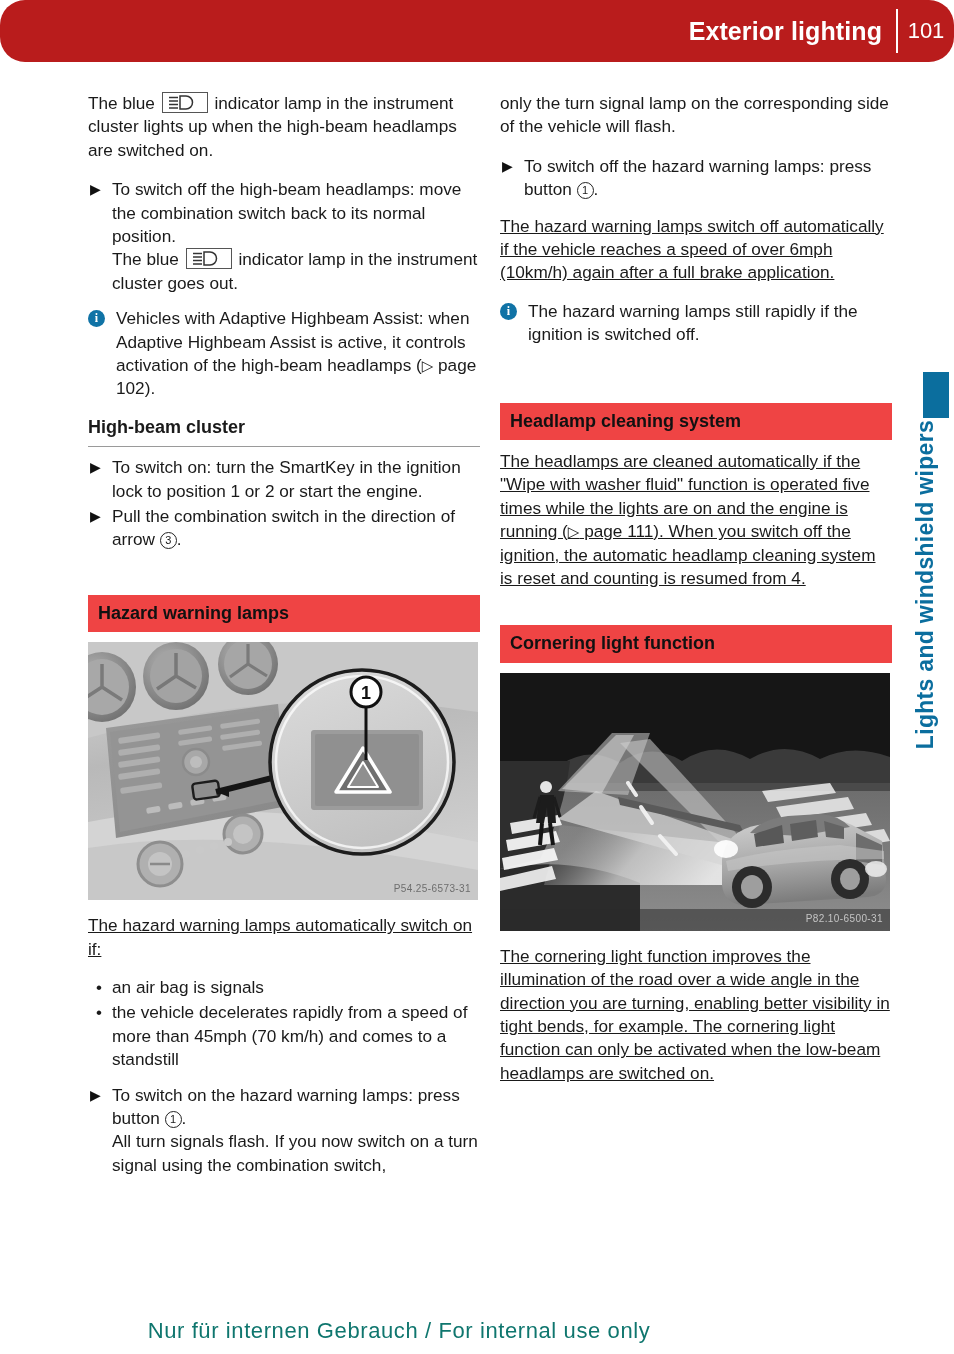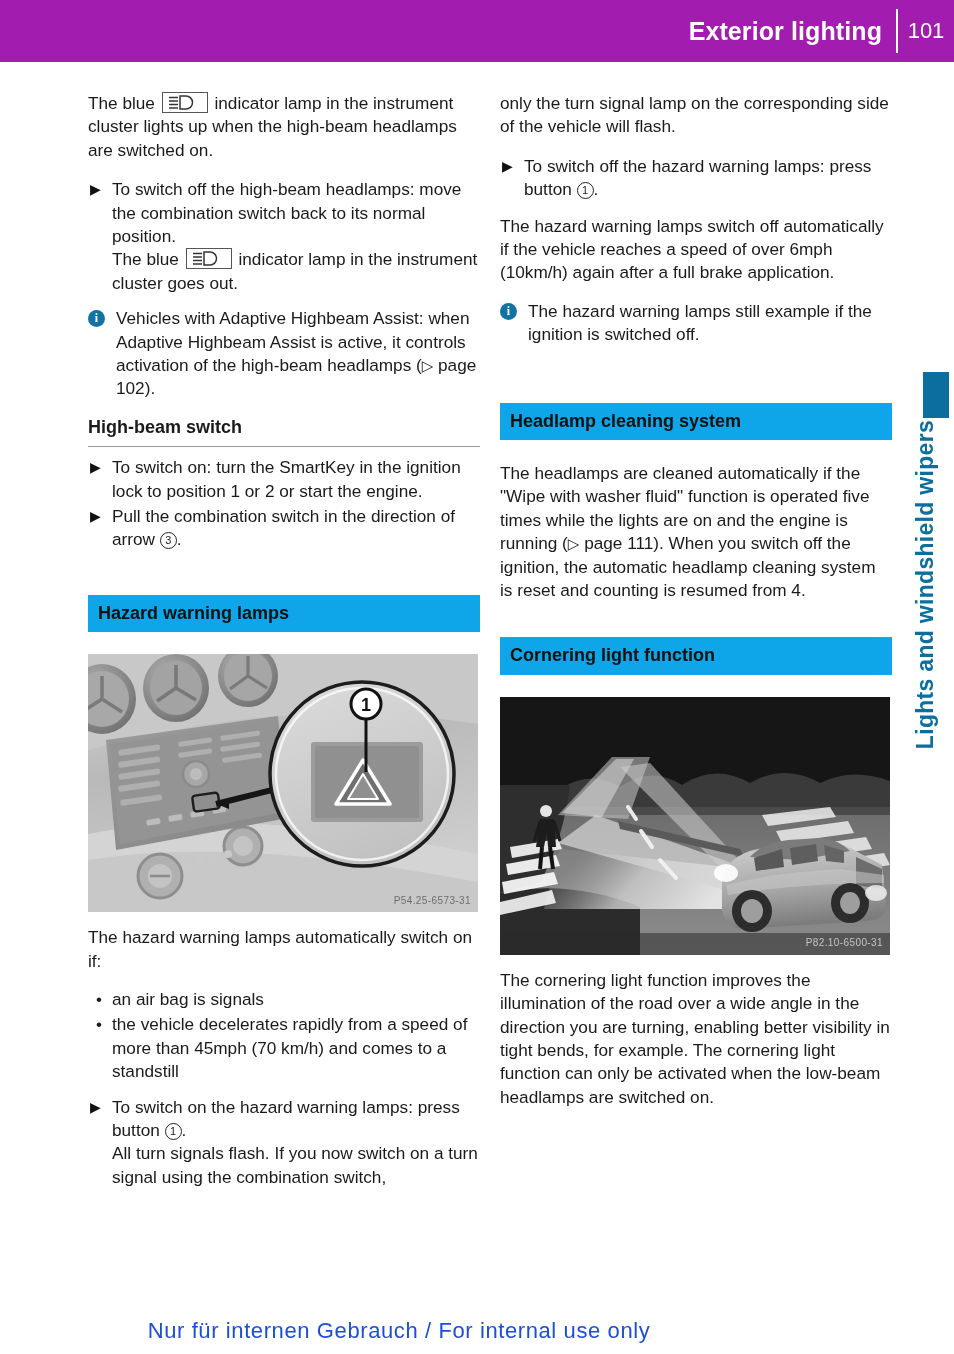--- a/index.html
+++ b/index.html
@@ -14,25 +14,26 @@
     font-family: "Liberation Sans", "DejaVu Sans", sans-serif;
     color: #1a1a1a;
     overflow: hidden;
   }
 
   
   .header {
     position: absolute;
     left: 0; top: 0;
     width: 954px; height: 62px;
-    background: #a21caf;
+    background: #b91c1c;
     display: flex;
     align-items: center;
     justify-content: flex-end;
     box-sizing: border-box;
+    border-radius: 25px;
   }
   .header-title {
     color: #ffffff;
     font-size: 25px;
     font-weight: bold;
     letter-spacing: 0.1px;
     padding-right: 14px;
     line-height: 1;
   }
   .header-sep {
@@ -80,21 +81,21 @@
     position: absolute;
     top: 92px;
     width: 392px;
     font-size: 17.2px;
     line-height: 1.36;
   }
   .col-left  { left: 88px; }
   .col-right { left: 500px; }
 
   p { margin: 0 0 0 0; }
-  .para { margin-bottom: 15px; }
+  .para { margin-bottom: 15px; text-decoration: underline; }
   .para-tight { margin-bottom: 16px; }
 
   
   .step {
     position: relative;
     padding-left: 24px;
     margin-bottom: 2px;
   }
   .step-arrow {
     position: absolute;
@@ -135,26 +136,26 @@
     color: #fff;
     font-size: 12px;
     font-weight: bold;
     font-family: "Liberation Serif", serif;
     text-align: center;
     line-height: 17px;
   }
 
   
   .sec-head {
-    background: #0ea5e9;
+    background: #ef4444;
     color: #111;
     font-size: 18px;
     font-weight: bold;
     padding: 6px 10px 7px 10px;
-    margin-bottom: 22px;
+    margin-bottom: 10px;
     box-sizing: border-box;
   }
 
   
   .sub-head {
     font-size: 18px;
     font-weight: bold;
     margin: 14px 0 0 0;
     padding-bottom: 7px;
     border-bottom: 1.5px solid #9a9a9a;
@@ -208,21 +209,21 @@
   }
   .fig-code.dark { color: #d8d8d8; }
 
   
   .footer {
     position: absolute;
     left: 0;
     top: 1318px;
     width: 798px;
     text-align: center;
-    color: #1d4ed8;
+    color: #0f766e;
     font-size: 22px;
     letter-spacing: 0.6px;
     font-family: "Liberation Sans", sans-serif;
   }
 </style>
 </head>
 <body>
 
 <div class="header">
   <div class="header-title">Exterior lighting</div>
@@ -267,21 +268,21 @@
       </span>
       <span>indicator lamp in the instrument cluster goes out.</span>
     </div>
   </div>
 
   <div class="note" style="margin-top:12px">
     <span class="info-icon">i</span>
     <span>Vehicles with Adaptive Highbeam Assist: when Adaptive Highbeam Assist is active, it controls activation of the high-beam headlamps (</span><span class="tri-ref">▷</span><span> page 102</span><span>).</span>
   </div>
 
-  <div class="sub-head">High-beam switch</div>
+  <div class="sub-head">High-beam cluster</div>
 
   <div class="step">
     <span class="step-arrow">▶</span>
     <b>To switch on:</b><span> turn the SmartKey in the ignition lock to position </span><b>1</b><span> or </span><b>2</b><span> or start the engine.</span>
   </div>
 
   <div class="step">
     <span class="step-arrow">▶</span>
     <span>Pull the combination switch in the direction of arrow </span><span class="circnum">3</span><span>.</span>
   </div>
@@ -409,21 +410,21 @@
 
   <div class="step" style="margin-top:2px">
     <span class="step-arrow">▶</span>
     <b>To switch off the hazard warning lamps:</b><span> press button </span><span class="circnum">1</span><span>.</span>
   </div>
 
   <p class="para" style="margin-top:13px">The hazard warning lamps switch off automatically if the vehicle reaches a speed of over 6mph (10km/h) again after a full brake application.</p>
 
   <div class="note" style="margin-top:14px">
     <span class="info-icon">i</span>
-    <span>The hazard warning lamps still example if the ignition is switched off.</span>
+    <span>The hazard warning lamps still rapidly if the ignition is switched off.</span>
   </div>
 
   <div class="sec-head" style="margin-top:56px">Headlamp cleaning system</div>
 
   <p class="para">
     <span>The headlamps are cleaned automatically if the "Wipe with washer fluid" function is operated five times while the lights are on and the engine is running (</span><span class="tri-ref">▷</span><span> page 111</span><span>). When you switch off the ignition, the automatic headlamp cleaning system is reset and counting is resumed from 4.</span>
   </p>
 
   <div class="sec-head" style="margin-top:35px">Cornering light function</div>
 

